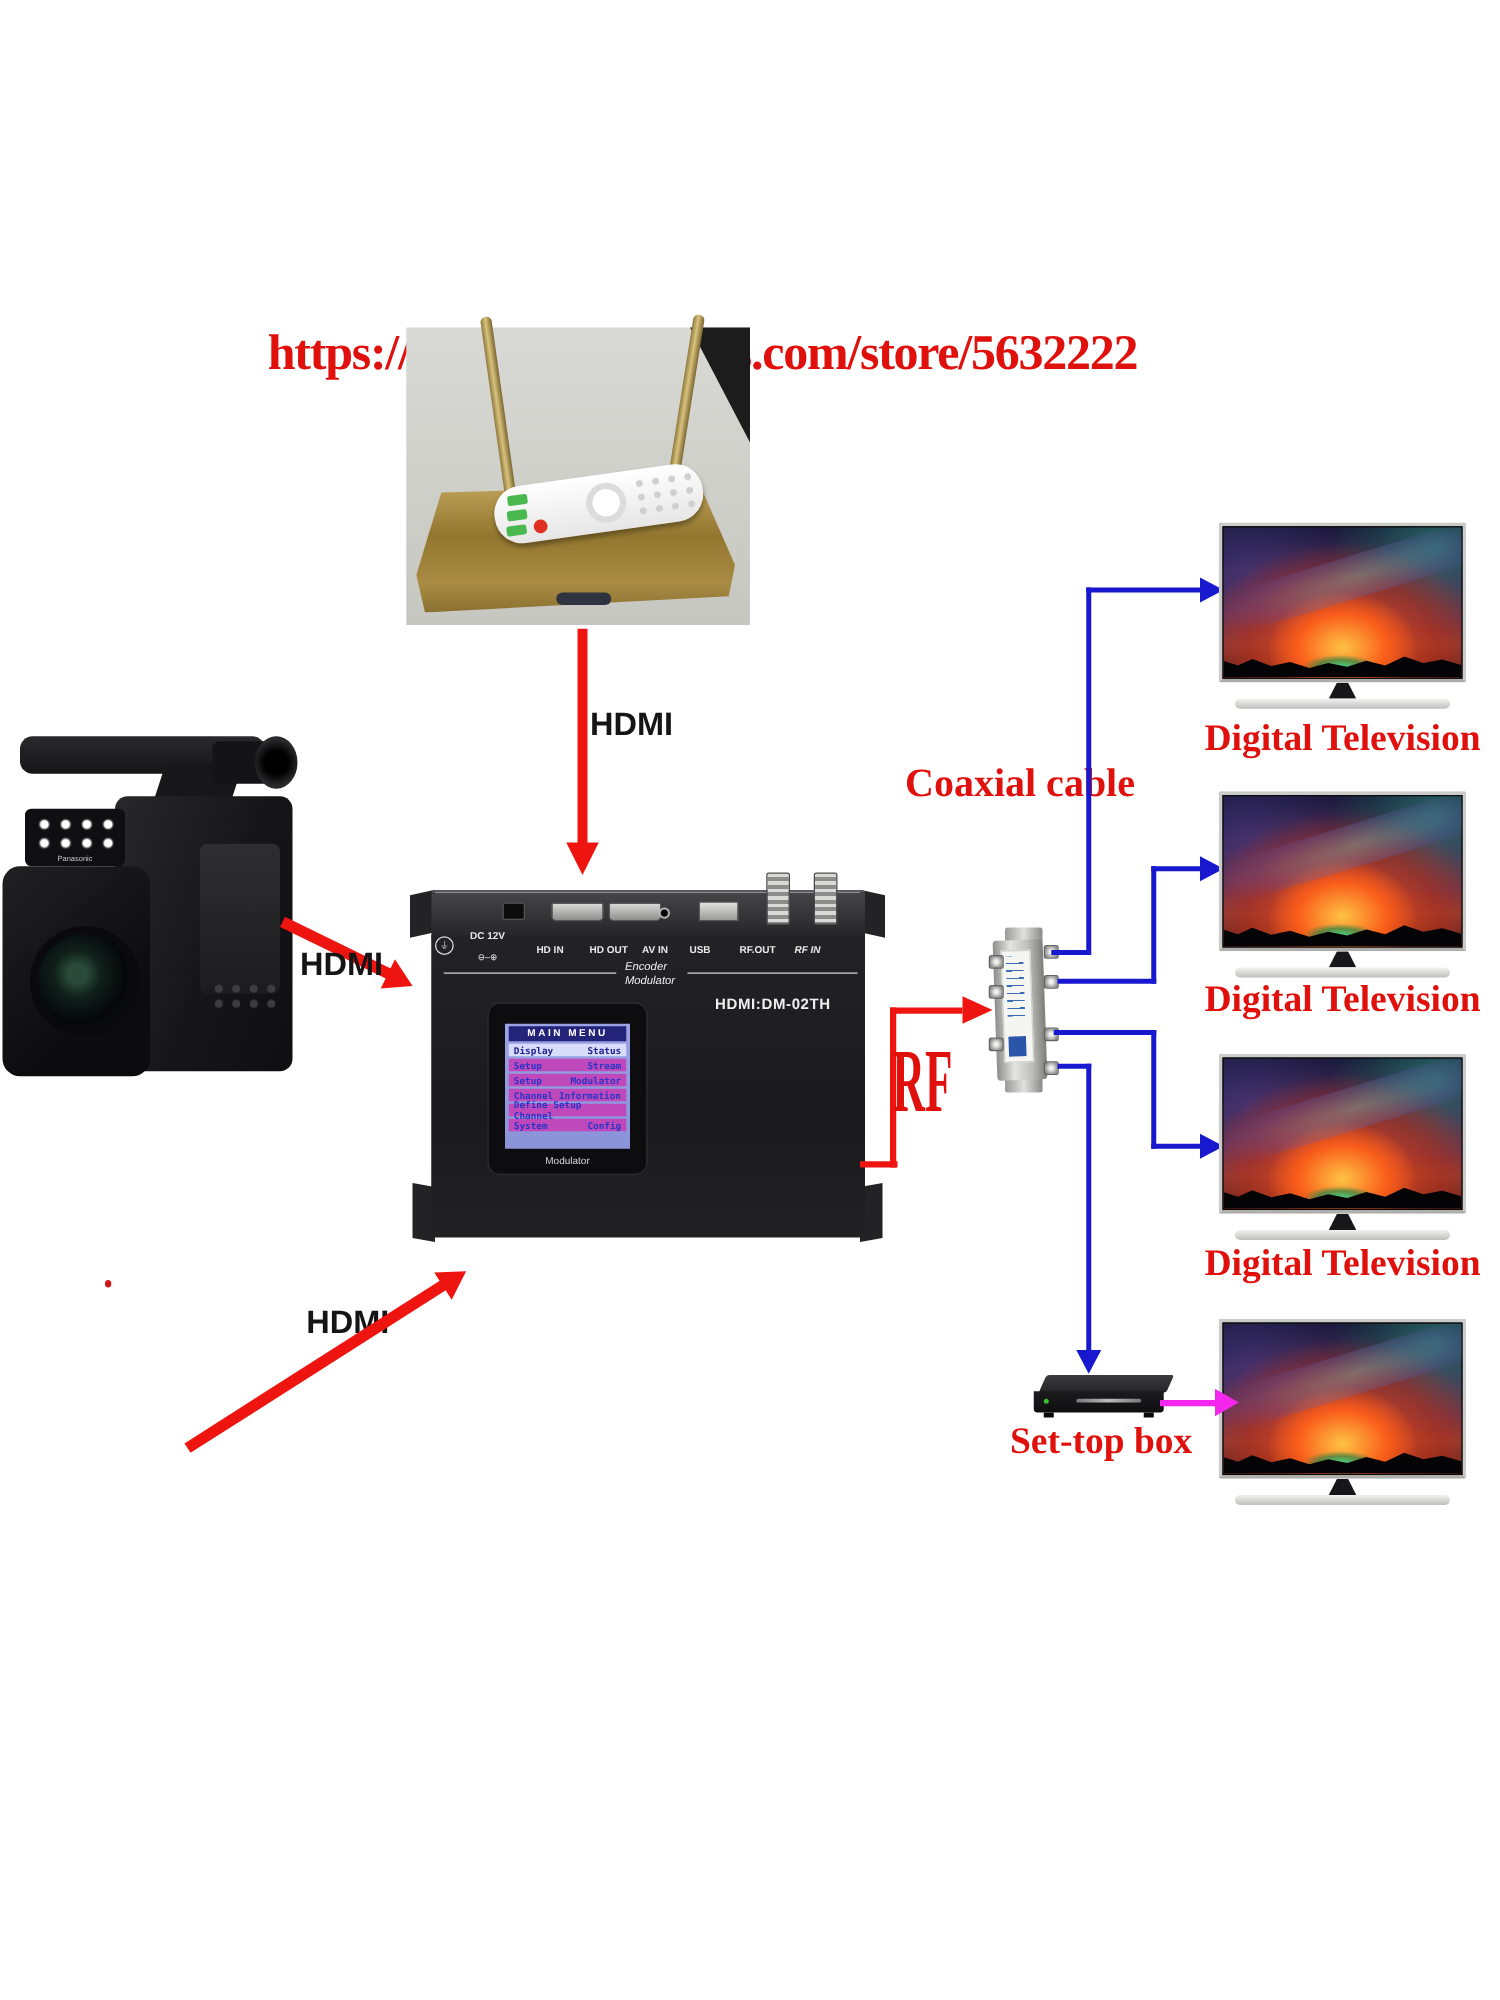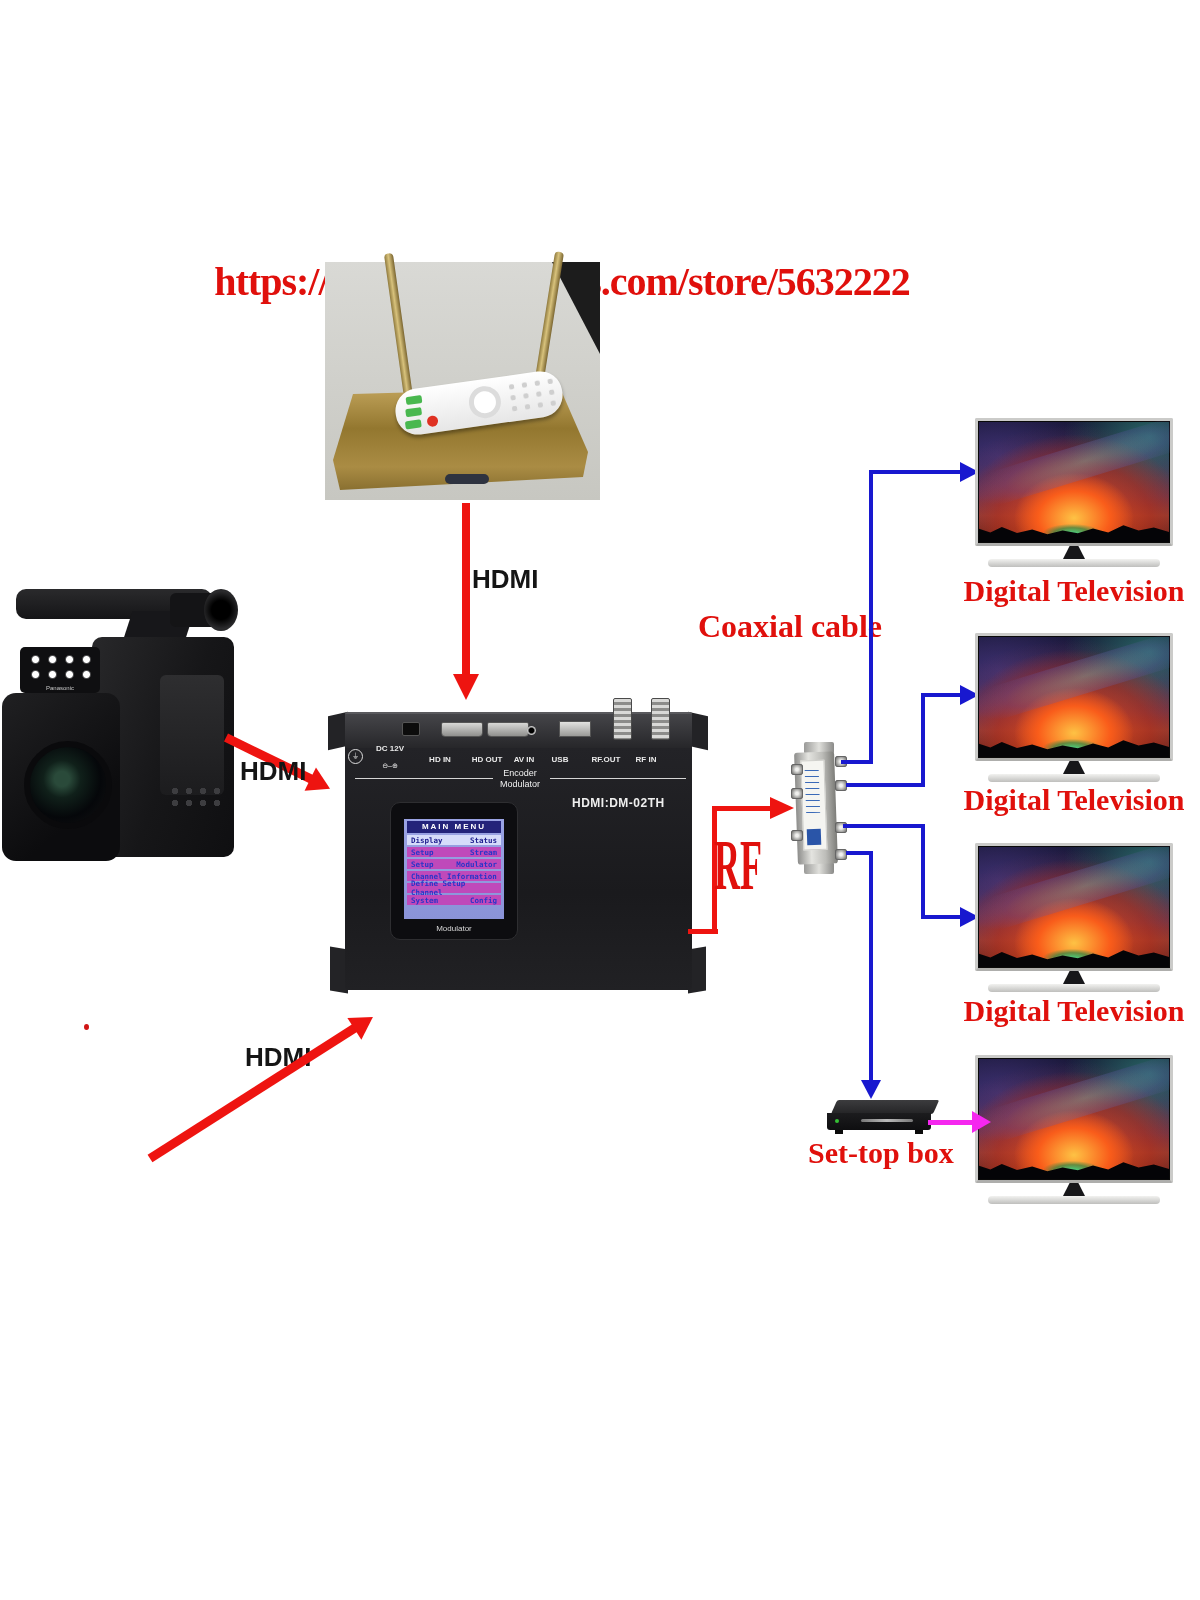--- a/index.html
+++ b/index.html
@@ -116,25 +116,25 @@
     <div class="face"></div>
 
     <span class="abs" style="left:20px;top:49px;width:13px;height:13px;border:1px solid #ddd;border-radius:50%;color:#ddd;font-size:8px;text-align:center;line-height:13px;">⏚</span>
     <div class="plabel" style="left:62px;top:44px;">DC 12V</div>
     <div class="abs" style="left:62px;top:62px;transform:translateX(-50%);font-size:7px;color:#e9e9e9;">⊖–⊕</div>
     <div class="plabel" style="left:112px;top:55px;">HD IN</div>
     <div class="plabel" style="left:159px;top:55px;">HD OUT</div>
     <div class="plabel" style="left:196px;top:55px;">AV IN</div>
     <div class="plabel" style="left:232px;top:55px;">USB</div>
     <div class="plabel" style="left:278px;top:55px;">RF.OUT</div>
-    <div class="plabel" style="left:318px;top:55px;">RF IN</div>
+    <div class="plabel" style="left:318px;top:55px;font-style:italic;">RF IN</div>
 
     <div class="abs" style="left:27px;top:78px;width:138px;height:1px;background:#d5d5d5;"></div>
     <div class="abs" style="left:222px;top:78px;width:136px;height:1px;background:#d5d5d5;"></div>
-    <div class="abs" style="left:192px;top:68px;transform:translateX(-50%);text-align:center;font-size:9px;color:#f0f0f0;line-height:11px;">
+    <div class="abs" style="left:192px;top:68px;transform:translateX(-50%);text-align:left;font-size:9px;color:#f0f0f0;line-height:11px;font-style:italic;">
       <div>Encoder</div>
       <div>Modulator</div>
     </div>
     <div class="abs" style="left:244px;top:96px;font-size:12px;font-weight:bold;color:#efefef;letter-spacing:.5px;">HDMI:DM-02TH</div>
 
     <div class="abs" style="left:62px;top:102px;width:126px;height:136px;background:#0d0d10;border:1px solid #2e2e31;border-radius:10px;">
       <div class="abs" style="left:13px;top:16px;width:100px;height:100px;background:linear-gradient(180deg,#9aa3e4,#8a93d8);overflow:hidden;">
         <div style="height:12px;margin:2px 3px;background:#23237a;color:#fff;font-size:8px;font-weight:bold;letter-spacing:2px;text-align:center;line-height:12px;">MAIN MENU</div>
         <div class="lcd-row" style="background:#d6dcfa;color:#202090;">
             <span>Display</span>
@@ -183,21 +183,21 @@
     </div>
     <span class="spl-port" style="left:45px;top:14px;"></span>
     <span class="spl-port" style="left:45px;top:38px;"></span>
     <span class="spl-port" style="left:45px;top:80px;"></span>
     <span class="spl-port" style="left:45px;top:107px;"></span>
     <span class="spl-port" style="left:1px;top:22px;"></span>
     <span class="spl-port" style="left:1px;top:46px;"></span>
     <span class="spl-port" style="left:1px;top:88px;"></span>
   </div>
 
-  <div class="lbl-red" style="left:790px;top:608px;font-size:32px;transform:translateX(-50%);">Coaxial cable</div>
+  <div class="lbl-red" style="left:816px;top:608px;font-size:32px;transform:translateX(-50%);">Coaxial cable</div>
 
   <div class="bl" style="left:841px;top:760px;width:30px;height:4px;"></div>
   <div class="bl" style="left:869px;top:470px;width:4px;height:294px;"></div>
   <div class="bl" style="left:869px;top:470px;width:93px;height:4px;"></div>
   <div class="bh-r" style="left:960px;top:462px;"></div>
 
   <div class="bl" style="left:846px;top:783px;width:79px;height:4px;"></div>
   <div class="bl" style="left:921px;top:693px;width:4px;height:94px;"></div>
   <div class="bl" style="left:921px;top:693px;width:41px;height:4px;"></div>
   <div class="bh-r" style="left:960px;top:685px;"></div>

